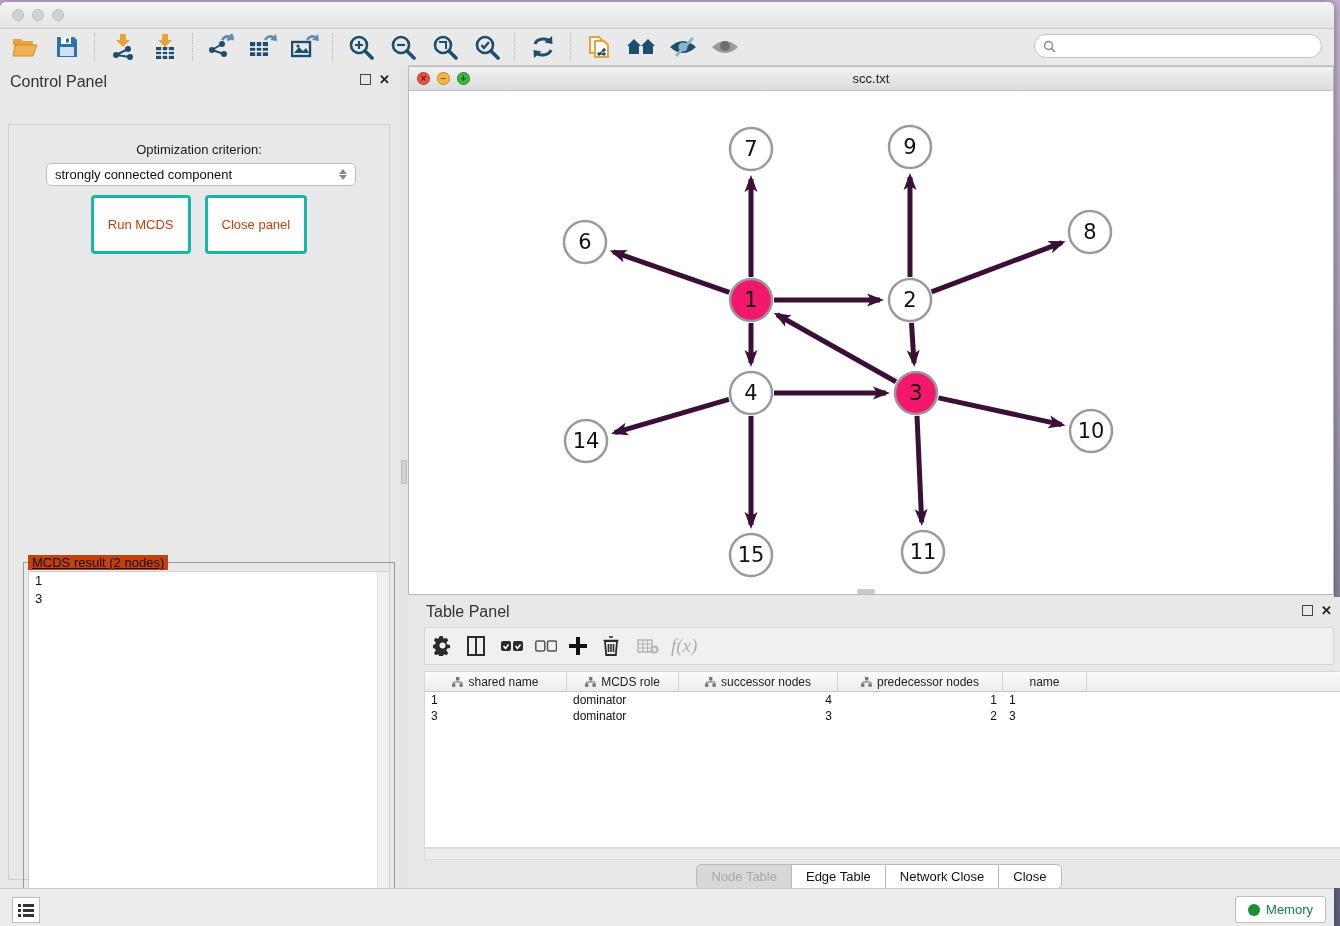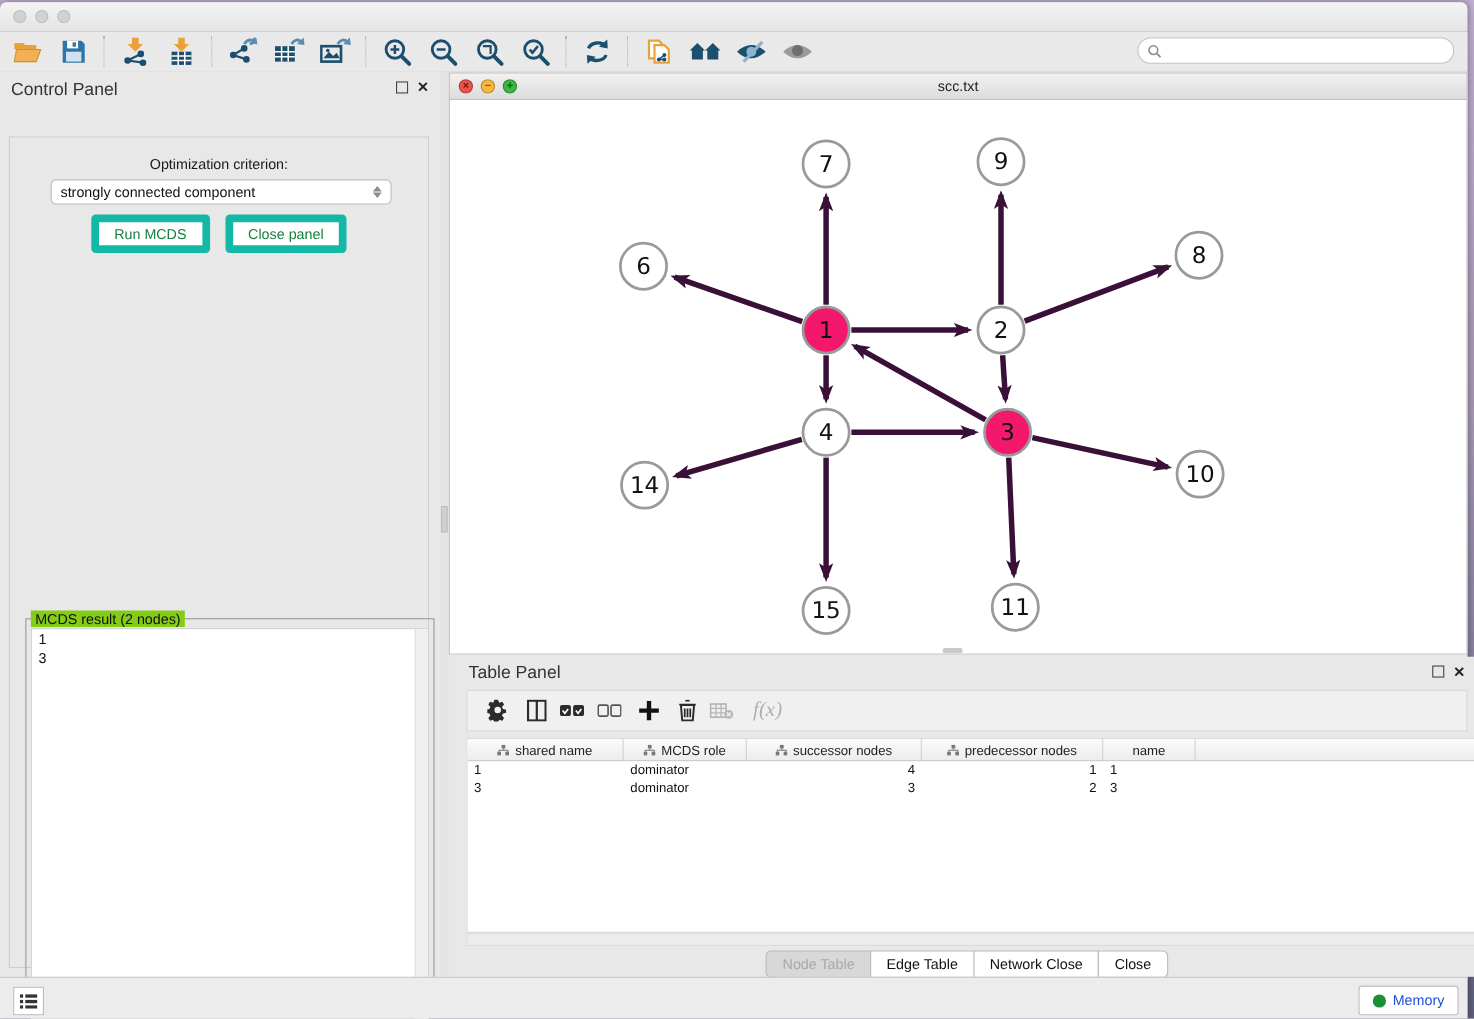--- a/index.html
+++ b/index.html
@@ -66,32 +66,32 @@
     position:absolute;left:45px;top:96px;width:310px;height:23px;
     background:#fff;border:1px solid #bdbdbd;border-radius:5px;
     display:flex;align-items:center;padding:0 8px;box-sizing:border-box;cursor:pointer;
     font-size:13px;color:#111;
   }
   .dropdown .stepper{margin-left:auto;display:flex;flex-direction:column;gap:1px;}
   .dropdown .stepper i{width:0;height:0;border-left:4px solid transparent;border-right:4px solid transparent;}
   .dropdown .stepper .up{border-bottom:5px solid #8a8a8a;}
   .dropdown .stepper .dn{border-top:5px solid #8a8a8a;}
   .btn{
-    background:#fff;border:7px solid #14b8a6;border-radius:4px;
-    font-size:13px;color:#15803d;padding:3px 14px;cursor:pointer;
+    background:#fff;border:3px solid #14b8a6;border-radius:4px;
+    font-size:13px;color:#c2410c;padding:19px 14px;cursor:pointer;
     font-family:"Liberation Sans",sans-serif;
   }
   .cp-buttons{position:absolute;left:0;width:100%;top:128px;display:flex;justify-content:center;gap:14px;}
   .result-group{
     position:absolute;left:14px;top:437px;width:370px;height:373px;
     border:1px solid #9a9a9a;
   }
   .result-group .legend{
-    position:absolute;left:4px;top:-8px;background:#84cc16;padding:0 4px;
-    font-size:13px;color:#111;
+    position:absolute;left:4px;top:-8px;background:#c2410c;padding:0 4px;
+    font-size:13px;color:#111;text-decoration:underline;
   }
   .result-list{
     position:absolute;left:4px;top:8px;right:4px;bottom:4px;background:#fff;
     border:1px solid #d0d0d0;font-size:13px;color:#111;overflow:hidden;
   }
   .result-list .item{padding:1px 6px;line-height:16px;cursor:default;}
   .result-scroll{position:absolute;right:0;top:0;bottom:0;width:11px;background:#f0f0f0;border-left:1px solid #ddd;}
   
   .net-window{
     position:absolute;left:408px;top:64px;width:926px;height:529px;
@@ -113,21 +113,21 @@
   .splitter .grip{position:absolute;left:1px;top:395px;width:6px;height:24px;background:#d0d0d0;border:1px solid #bdbdbd;box-sizing:border-box;}
   
   .table-panel{position:absolute;left:416px;top:595px;width:926px;height:291px;background:#e8e8e8;}
   .tp-header{position:absolute;left:0;top:0;width:100%;height:26px;}
   .tp-header .panel-header-text{position:absolute;left:10px;top:6px;}
   .tp-toolbar{
     position:absolute;left:8px;top:30px;width:910px;height:38px;
     background:#f0f0f0;border:1px solid #d7d7d7;box-sizing:border-box;
     display:flex;align-items:center;padding-left:8px;
   }
-  .tp-tool{width:30px;height:30px;display:flex;align-items:center;justify-content:flex-end;cursor:pointer;margin-right:4px;}
+  .tp-tool{width:30px;height:30px;display:flex;align-items:center;justify-content:flex-start;cursor:pointer;margin-right:4px;}
   .fx{font-family:"Liberation Serif",serif;font-style:italic;font-size:19px;color:#b0b0b0;}
   .grid-wrap{position:absolute;left:8px;top:74px;width:918px;height:177px;background:#fff;border:1px solid #d7d7d7;box-sizing:border-box;}
   .grid-header{display:flex;height:19px;background:linear-gradient(#fbfbfb,#ececec);border-bottom:1px solid #c9c9c9;}
   .gh-cell{
     display:flex;align-items:center;justify-content:center;position:relative;
     border-right:1px solid #d2d2d2;font-size:12px;color:#222;box-sizing:border-box;gap:5px;cursor:pointer;
   }
   .grid-row{display:flex;height:16px;font-size:12px;color:#111;}
   .g-cell{box-sizing:border-box;padding:1px 6px;overflow:hidden;white-space:nowrap;}
   .scroll-strip{position:absolute;left:8px;top:251px;width:918px;height:12px;background:#ececec;border:1px solid #dcdcdc;box-sizing:border-box;}
@@ -137,21 +137,21 @@
     position:absolute;left:0;top:886px;width:100%;height:38px;
     background:#ececec;border-top:1px solid #c9c9c9;
   }
   .sb-left-btn{
     position:absolute;left:12px;top:8px;width:26px;height:24px;background:#fff;
     border:1px solid #bdbdbd;display:flex;align-items:center;justify-content:center;cursor:pointer;
   }
   .memory-btn{
     position:absolute;right:8px;top:7px;height:25px;background:#fff;border:1px solid #bdbdbd;
     border-radius:3px;display:flex;align-items:center;gap:6px;padding:0 12px;cursor:pointer;
-    font-size:13px;color:#1d4ed8;
+    font-size:13px;color:#15803d;
   }
   .memory-dot{width:12px;height:12px;border-radius:50%;}
   svg{display:block;}
 </style>
 </head>
 <body>
 
 <div class="app-window">
 
   <div class="main-titlebar">

